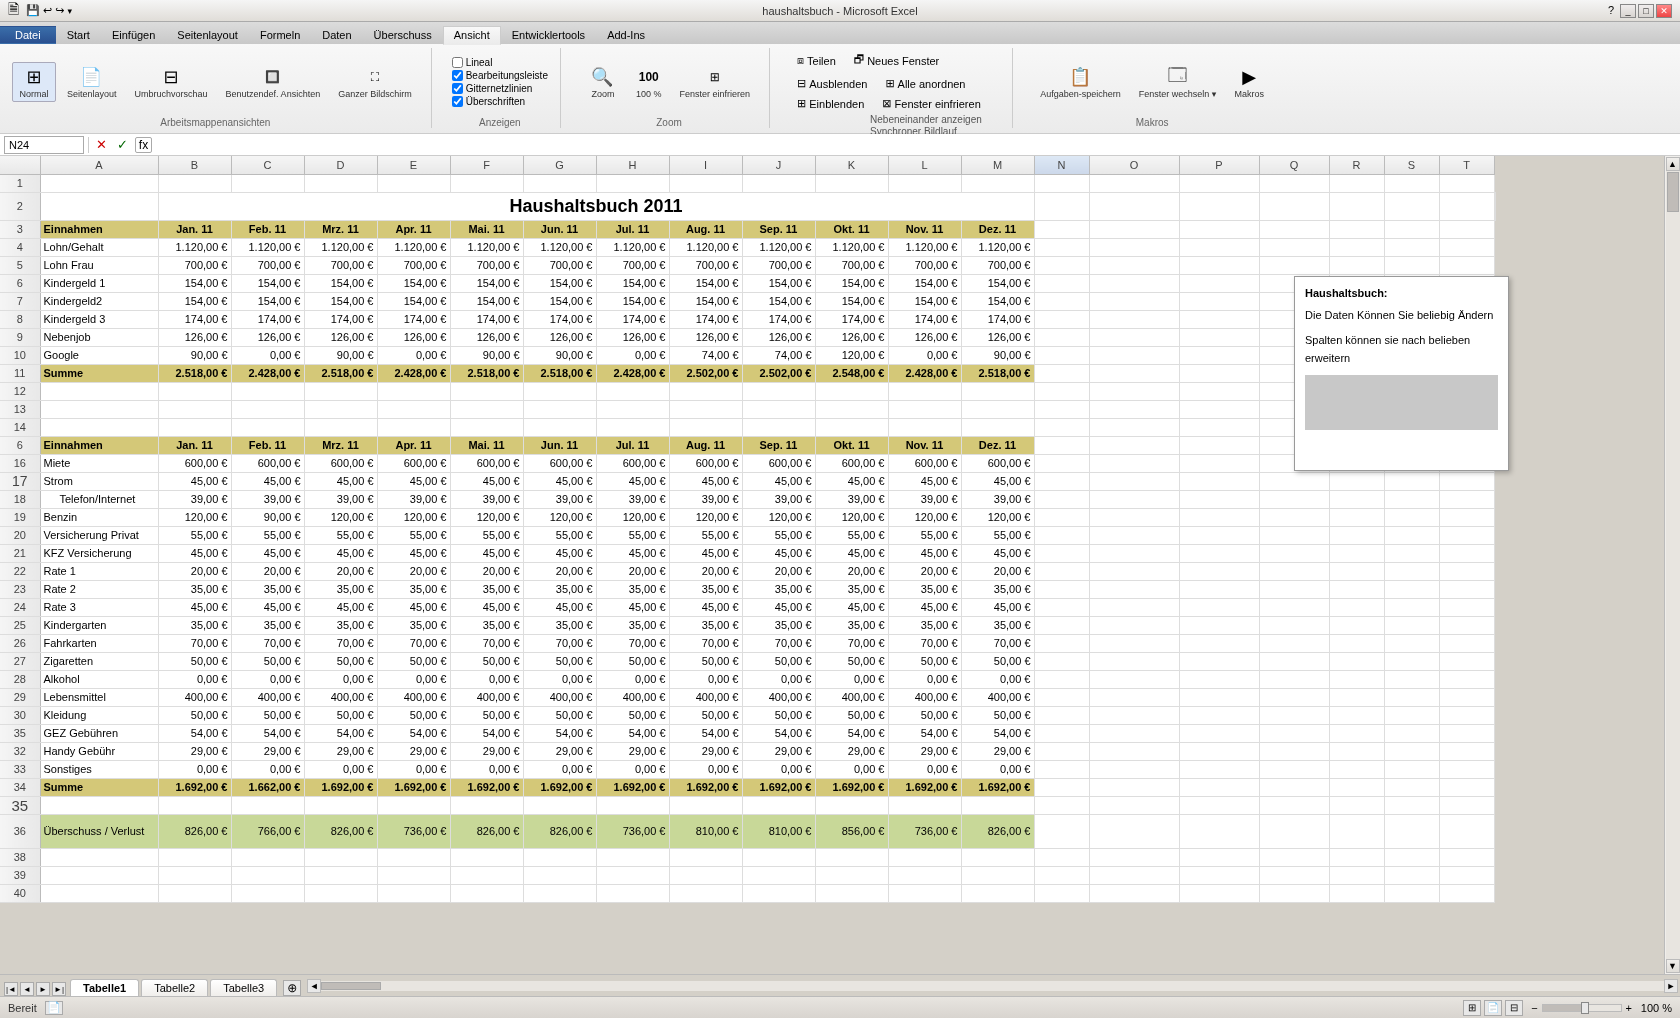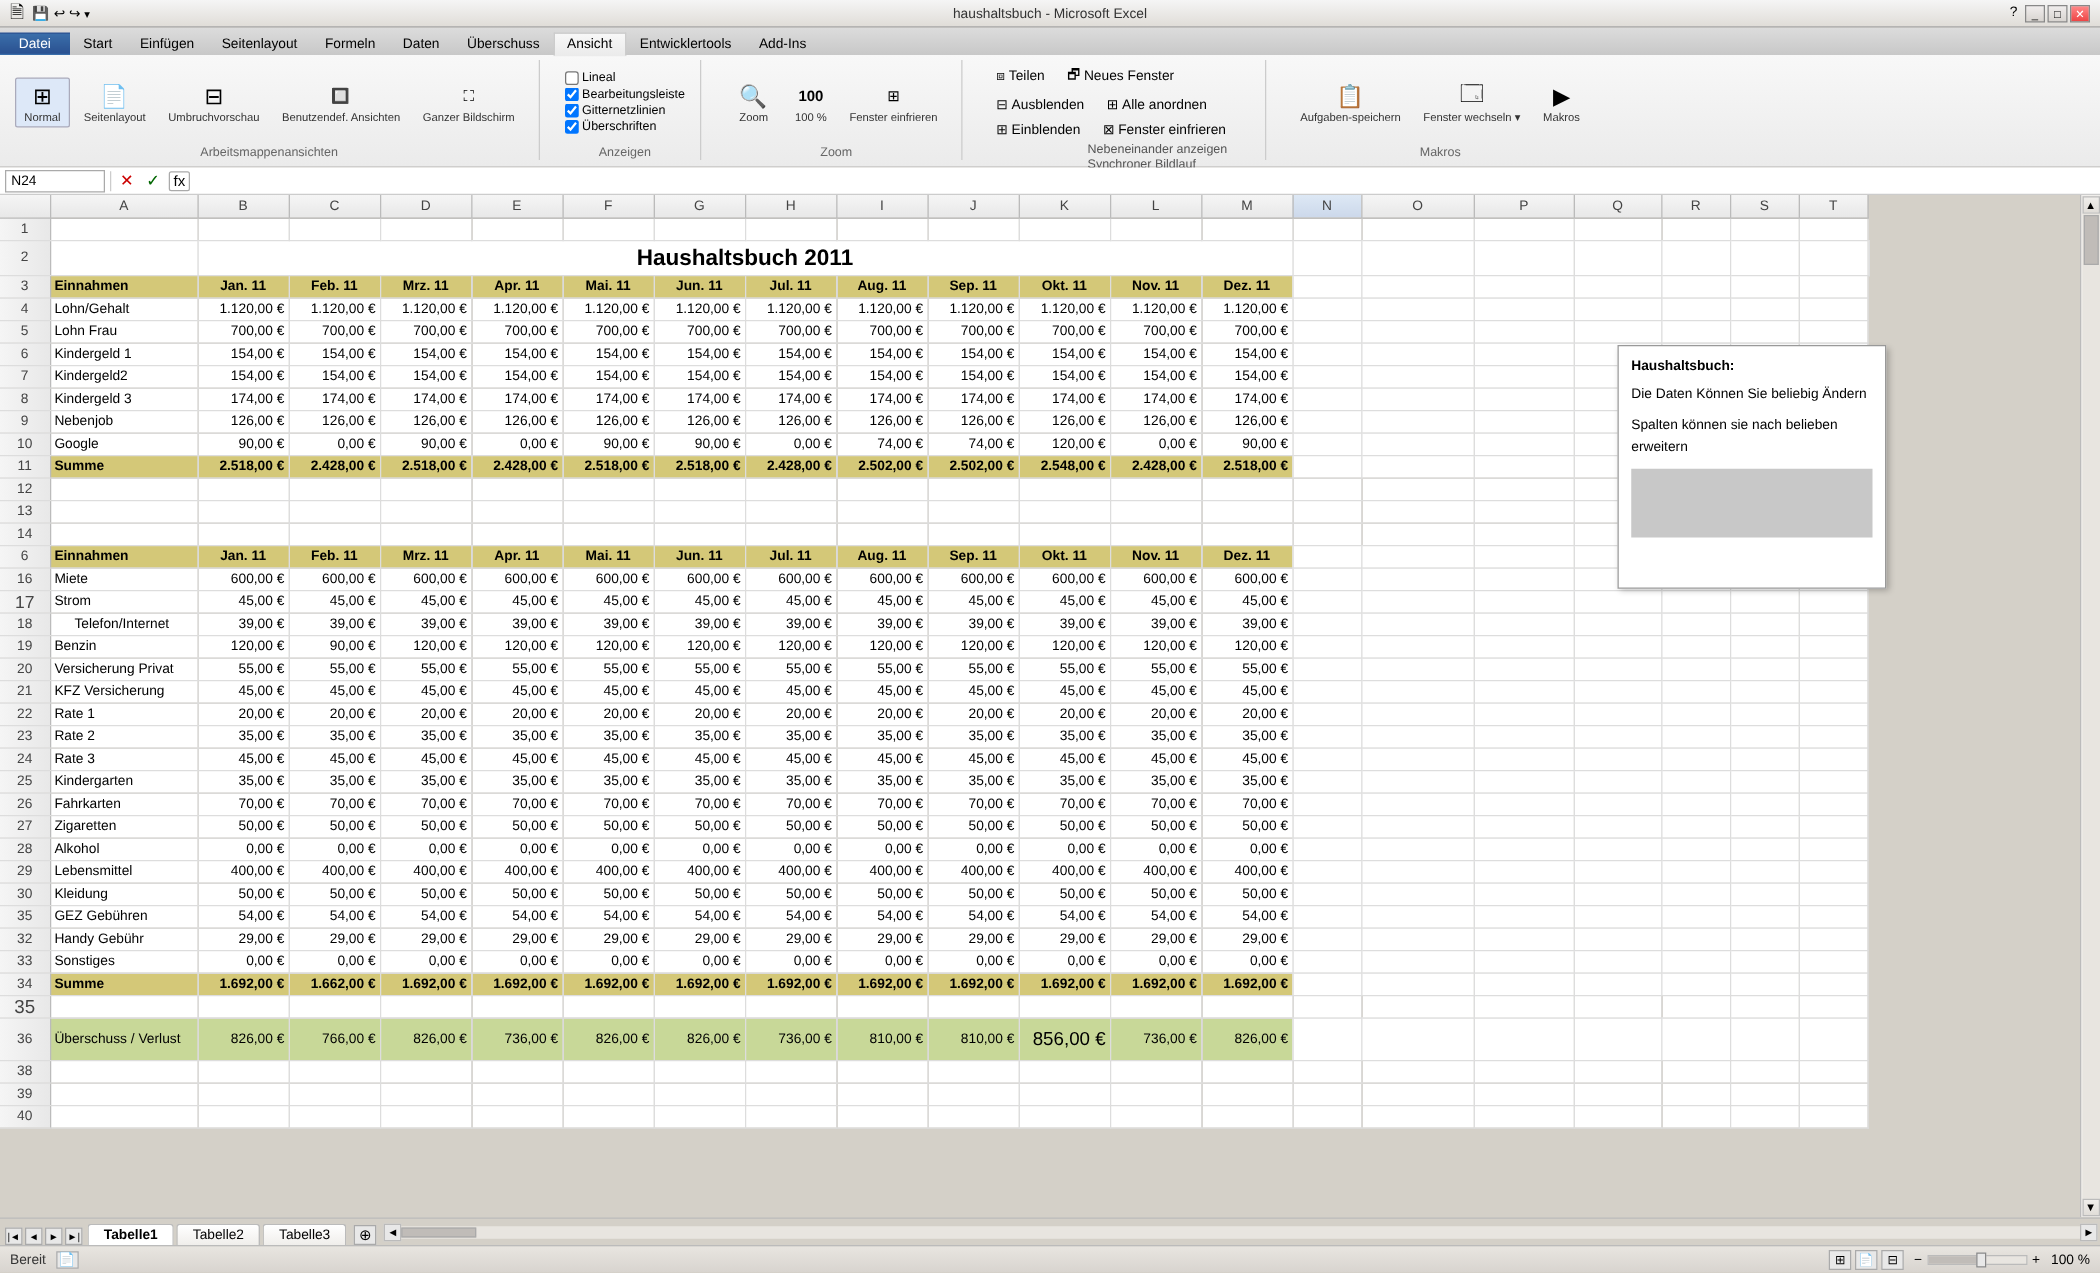--- a/index.html
+++ b/index.html
@@ -1080,21 +1080,21 @@
                   <td style="border-right: 1px solid rgb(221, 221, 221); border-bottom: 1px solid rgb(221, 221, 221); font-size: 11px; overflow: hidden; white-space: nowrap; padding: 0px 3px; background: rgb(200, 216, 152); font-weight: normal; text-align: left; height: 18px;">Überschuss / Verlust</td>
                   <td style="border-right: 1px solid rgb(221, 221, 221); border-bottom: 1px solid rgb(221, 221, 221); font-size: 11px; overflow: hidden; white-space: nowrap; padding: 0px 3px; background: rgb(200, 216, 152); font-weight: normal; text-align: right; height: 18px;">826,00 €</td>
                   <td style="border-right: 1px solid rgb(221, 221, 221); border-bottom: 1px solid rgb(221, 221, 221); font-size: 11px; overflow: hidden; white-space: nowrap; padding: 0px 3px; background: rgb(200, 216, 152); font-weight: normal; text-align: right; height: 18px;">766,00 €</td>
                   <td style="border-right: 1px solid rgb(221, 221, 221); border-bottom: 1px solid rgb(221, 221, 221); font-size: 11px; overflow: hidden; white-space: nowrap; padding: 0px 3px; background: rgb(200, 216, 152); font-weight: normal; text-align: right; height: 18px;">826,00 €</td>
                   <td style="border-right: 1px solid rgb(221, 221, 221); border-bottom: 1px solid rgb(221, 221, 221); font-size: 11px; overflow: hidden; white-space: nowrap; padding: 0px 3px; background: rgb(200, 216, 152); font-weight: normal; text-align: right; height: 18px;">736,00 €</td>
                   <td style="border-right: 1px solid rgb(221, 221, 221); border-bottom: 1px solid rgb(221, 221, 221); font-size: 11px; overflow: hidden; white-space: nowrap; padding: 0px 3px; background: rgb(200, 216, 152); font-weight: normal; text-align: right; height: 18px;">826,00 €</td>
                   <td style="border-right: 1px solid rgb(221, 221, 221); border-bottom: 1px solid rgb(221, 221, 221); font-size: 11px; overflow: hidden; white-space: nowrap; padding: 0px 3px; background: rgb(200, 216, 152); font-weight: normal; text-align: right; height: 18px;">826,00 €</td>
                   <td style="border-right: 1px solid rgb(221, 221, 221); border-bottom: 1px solid rgb(221, 221, 221); font-size: 11px; overflow: hidden; white-space: nowrap; padding: 0px 3px; background: rgb(200, 216, 152); font-weight: normal; text-align: right; height: 18px;">736,00 €</td>
                   <td style="border-right: 1px solid rgb(221, 221, 221); border-bottom: 1px solid rgb(221, 221, 221); font-size: 11px; overflow: hidden; white-space: nowrap; padding: 0px 3px; background: rgb(200, 216, 152); font-weight: normal; text-align: right; height: 18px;">810,00 €</td>
                   <td style="border-right: 1px solid rgb(221, 221, 221); border-bottom: 1px solid rgb(221, 221, 221); font-size: 11px; overflow: hidden; white-space: nowrap; padding: 0px 3px; background: rgb(200, 216, 152); font-weight: normal; text-align: right; height: 18px;">810,00 €</td>
-                  <td style="border-right: 1px solid rgb(221, 221, 221); border-bottom: 1px solid rgb(221, 221, 221); font-size: 15px; overflow: hidden; white-space: nowrap; padding: 0px 3px; background: rgb(200, 216, 152); font-weight: normal; text-align: right; height: 18px;">856,00 €</td>
+                  <td style="border-right: 1px solid rgb(221, 221, 221); border-bottom: 1px solid rgb(221, 221, 221); font-size: 11px; overflow: hidden; white-space: nowrap; padding: 0px 3px; background: rgb(200, 216, 152); font-weight: normal; text-align: right; height: 18px;">856,00 €</td>
                   <td style="border-right: 1px solid rgb(221, 221, 221); border-bottom: 1px solid rgb(221, 221, 221); font-size: 11px; overflow: hidden; white-space: nowrap; padding: 0px 3px; background: rgb(200, 216, 152); font-weight: normal; text-align: right; height: 18px;">736,00 €</td>
                   <td style="border-right: 1px solid rgb(221, 221, 221); border-bottom: 1px solid rgb(221, 221, 221); font-size: 11px; overflow: hidden; white-space: nowrap; padding: 0px 3px; background: rgb(200, 216, 152); font-weight: normal; text-align: right; height: 18px;">826,00 €</td>
                   <td style="border-right: 1px solid rgb(221, 221, 221); border-bottom: 1px solid rgb(221, 221, 221); font-size: 11px; background: rgb(255, 255, 255); height: 18px;"></td>
                   <td style="border-right: 1px solid rgb(221, 221, 221); border-bottom: 1px solid rgb(221, 221, 221); font-size: 11px; background: rgb(255, 255, 255); height: 18px;"></td>
                   <td style="border-right: 1px solid rgb(221, 221, 221); border-bottom: 1px solid rgb(221, 221, 221); font-size: 11px; background: rgb(255, 255, 255); height: 18px;"></td>
                   <td style="border-right: 1px solid rgb(221, 221, 221); border-bottom: 1px solid rgb(221, 221, 221); font-size: 11px; background: rgb(255, 255, 255); height: 18px;"></td>
                   <td style="border-right: 1px solid rgb(221, 221, 221); border-bottom: 1px solid rgb(221, 221, 221); font-size: 11px; background: rgb(255, 255, 255); height: 18px;"></td>
                   <td style="border-right: 1px solid rgb(221, 221, 221); border-bottom: 1px solid rgb(221, 221, 221); font-size: 11px; background: rgb(255, 255, 255); height: 18px;"></td>
                   <td style="border-right: 1px solid rgb(221, 221, 221); border-bottom: 1px solid rgb(221, 221, 221); font-size: 11px; background: rgb(255, 255, 255); height: 18px;"></td>
                 </tr>

